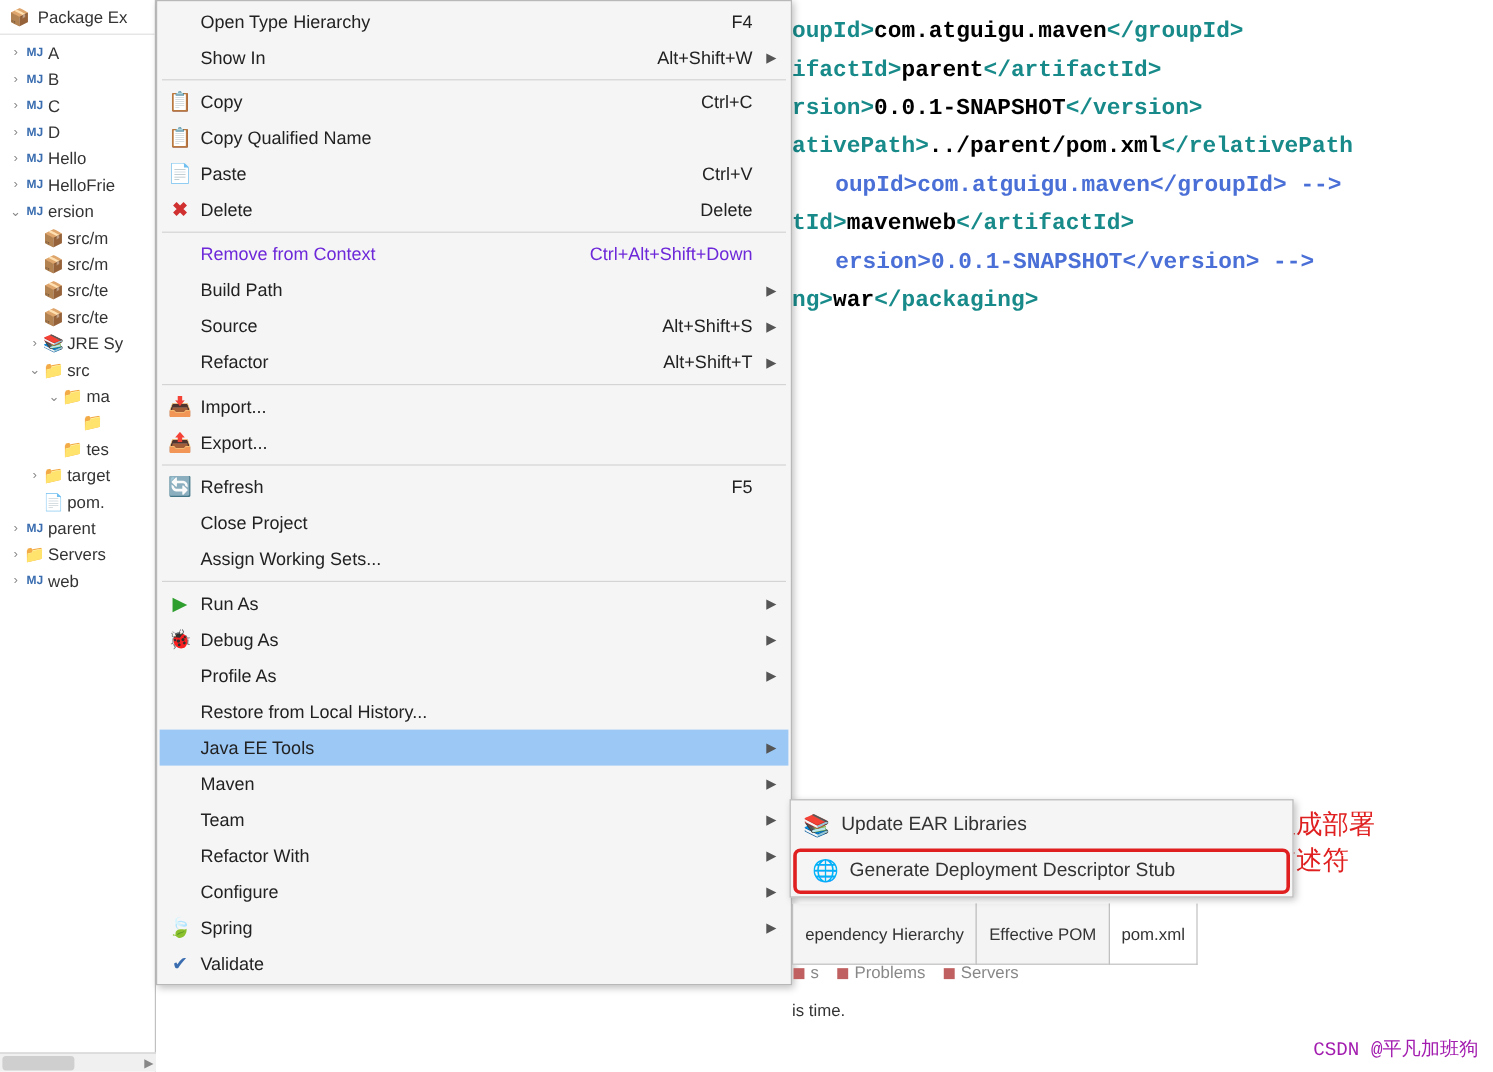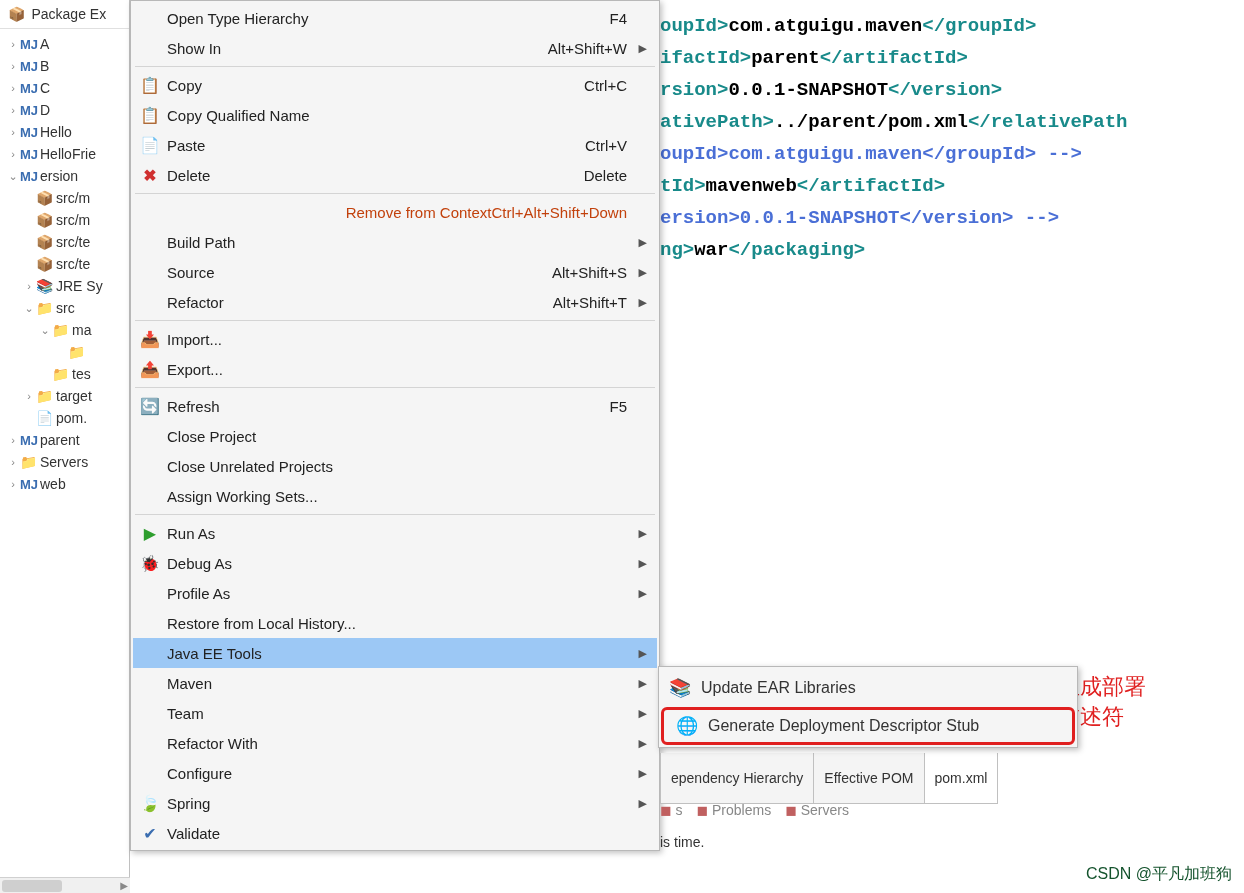--- a/index.html
+++ b/index.html
@@ -35,61 +35,61 @@
   .tree-item {
     display: flex; align-items: center;
     padding: 3px 4px 3px 6px;
     white-space: nowrap;
     cursor: default;
   }
   .tree-item .tw { width: 14px; color: #888; font-size: 11px; display: inline-block; text-align: center; }
   .tree-item .ind { display: inline-block; }
   .tree-item .ico { width: 18px; display: inline-flex; align-items: center; justify-content: center; }
   .tree-item .lbl { padding-left: 2px; }
-  .ico-mj { color: #3a6db0; font-size: 13px; font-weight: bold; }
+  .ico-mj { color: #3a6db0; font-size: 10px; font-weight: bold; }
 
   
   .code-area {
     position: absolute;
     left: 660px; top: 0;
     right: 0;
     height: 760px;
     padding: 10px 0 0 0;
     font-family: Consolas, "Courier New", monospace;
     font-size: 19px;
     font-weight: bold;
     line-height: 32px;
     color: #333;
     white-space: pre;
     overflow: hidden;
   }
   .tag { color: #188a8a; }
   .txt { color: #000; }
-  .cmt { color: #4a6fd6; }
+  .cmt { color: #4a6fd6; margin-left: 36px; }
   .hl-line { background: #eaf2fb; display: block; width: 100%; }
 
   
   .ctx-menu {
     position: absolute;
     left: 130px; top: 0;
     width: 530px;
     background: #f5f5f5;
     border: 1px solid #b8b8b8;
     box-shadow: 2px 2px 6px rgba(0,0,0,0.25);
     padding: 2px;
   }
   .ctx-row {
     display: flex; align-items: center;
     height: 30px;
     padding: 0 10px 0 0;
     font-size: 15px;
     color: #222;
     position: relative;
   }
-  .ctx-row.disabled { color: #c2410c; text-align: right; }
+  .ctx-row.disabled { color: #6d28d9; }
   .ctx-row .icon-cell {
     width: 34px; display: inline-flex; align-items: center; justify-content: center;
     font-size: 16px;
   }
   .ctx-row .label { flex: 1; }
   .ctx-row .accel { color: inherit; padding-right: 8px; font-size: 15px; }
   .ctx-row .arrow { width: 12px; color: #555; font-size: 11px; text-align: right; }
   .ctx-row.hov { background: #9cc8f5; }
   .ctx-sep { height: 1px; background: #d4d4d4; margin: 3px 2px; }
   .icon-copy   { color: #4a7ab0; }
@@ -169,22 +169,23 @@
     left: 660px; top: 796px;
     font-size: 14px;
   }
   .bottom-panel .panel-tabs { display: flex; gap: 14px; padding: 6px 0; color: #888; }
   .bottom-panel .msg { padding-top: 10px; color: #333; }
 
   
   .watermark {
     position: absolute;
     right: 12px; bottom: 8px;
-    color: #14532d;
+    color: #a21caf;
     font-size: 16px;
+    font-family: Liberation Mono, monospace;
   }
   
   .hscroll {
     position: absolute;
     left: 0; bottom: 0;
     width: 130px; height: 16px;
     background: #f0f0f0;
     border-top: 1px solid #d0d0d0;
   }
   .hscroll .thumb { position: absolute; top: 2px; left: 2px; width: 60px; height: 12px; background: #cfcfcf; border-radius: 3px; }
@@ -427,26 +428,20 @@
     <div class="ctx-sep"></div>
     <div class="ctx-row">
       <span class="icon-cell icon-refresh">🔄</span>
       <span class="label">Refresh</span>
       <span class="accel">F5</span>
       <span class="arrow"></span>
     </div>
     <div class="ctx-row">
       <span class="icon-cell icon-none"></span>
       <span class="label">Close Project</span>
-      <span class="accel"></span>
-      <span class="arrow"></span>
-    </div>
-    <div class="ctx-row">
-      <span class="icon-cell icon-none"></span>
-      <span class="label">Close Unrelated Projects</span>
       <span class="accel"></span>
       <span class="arrow"></span>
     </div>
     <div class="ctx-row">
       <span class="icon-cell icon-none"></span>
       <span class="label">Assign Working Sets...</span>
       <span class="accel"></span>
       <span class="arrow"></span>
     </div>
     <div class="ctx-sep"></div>

